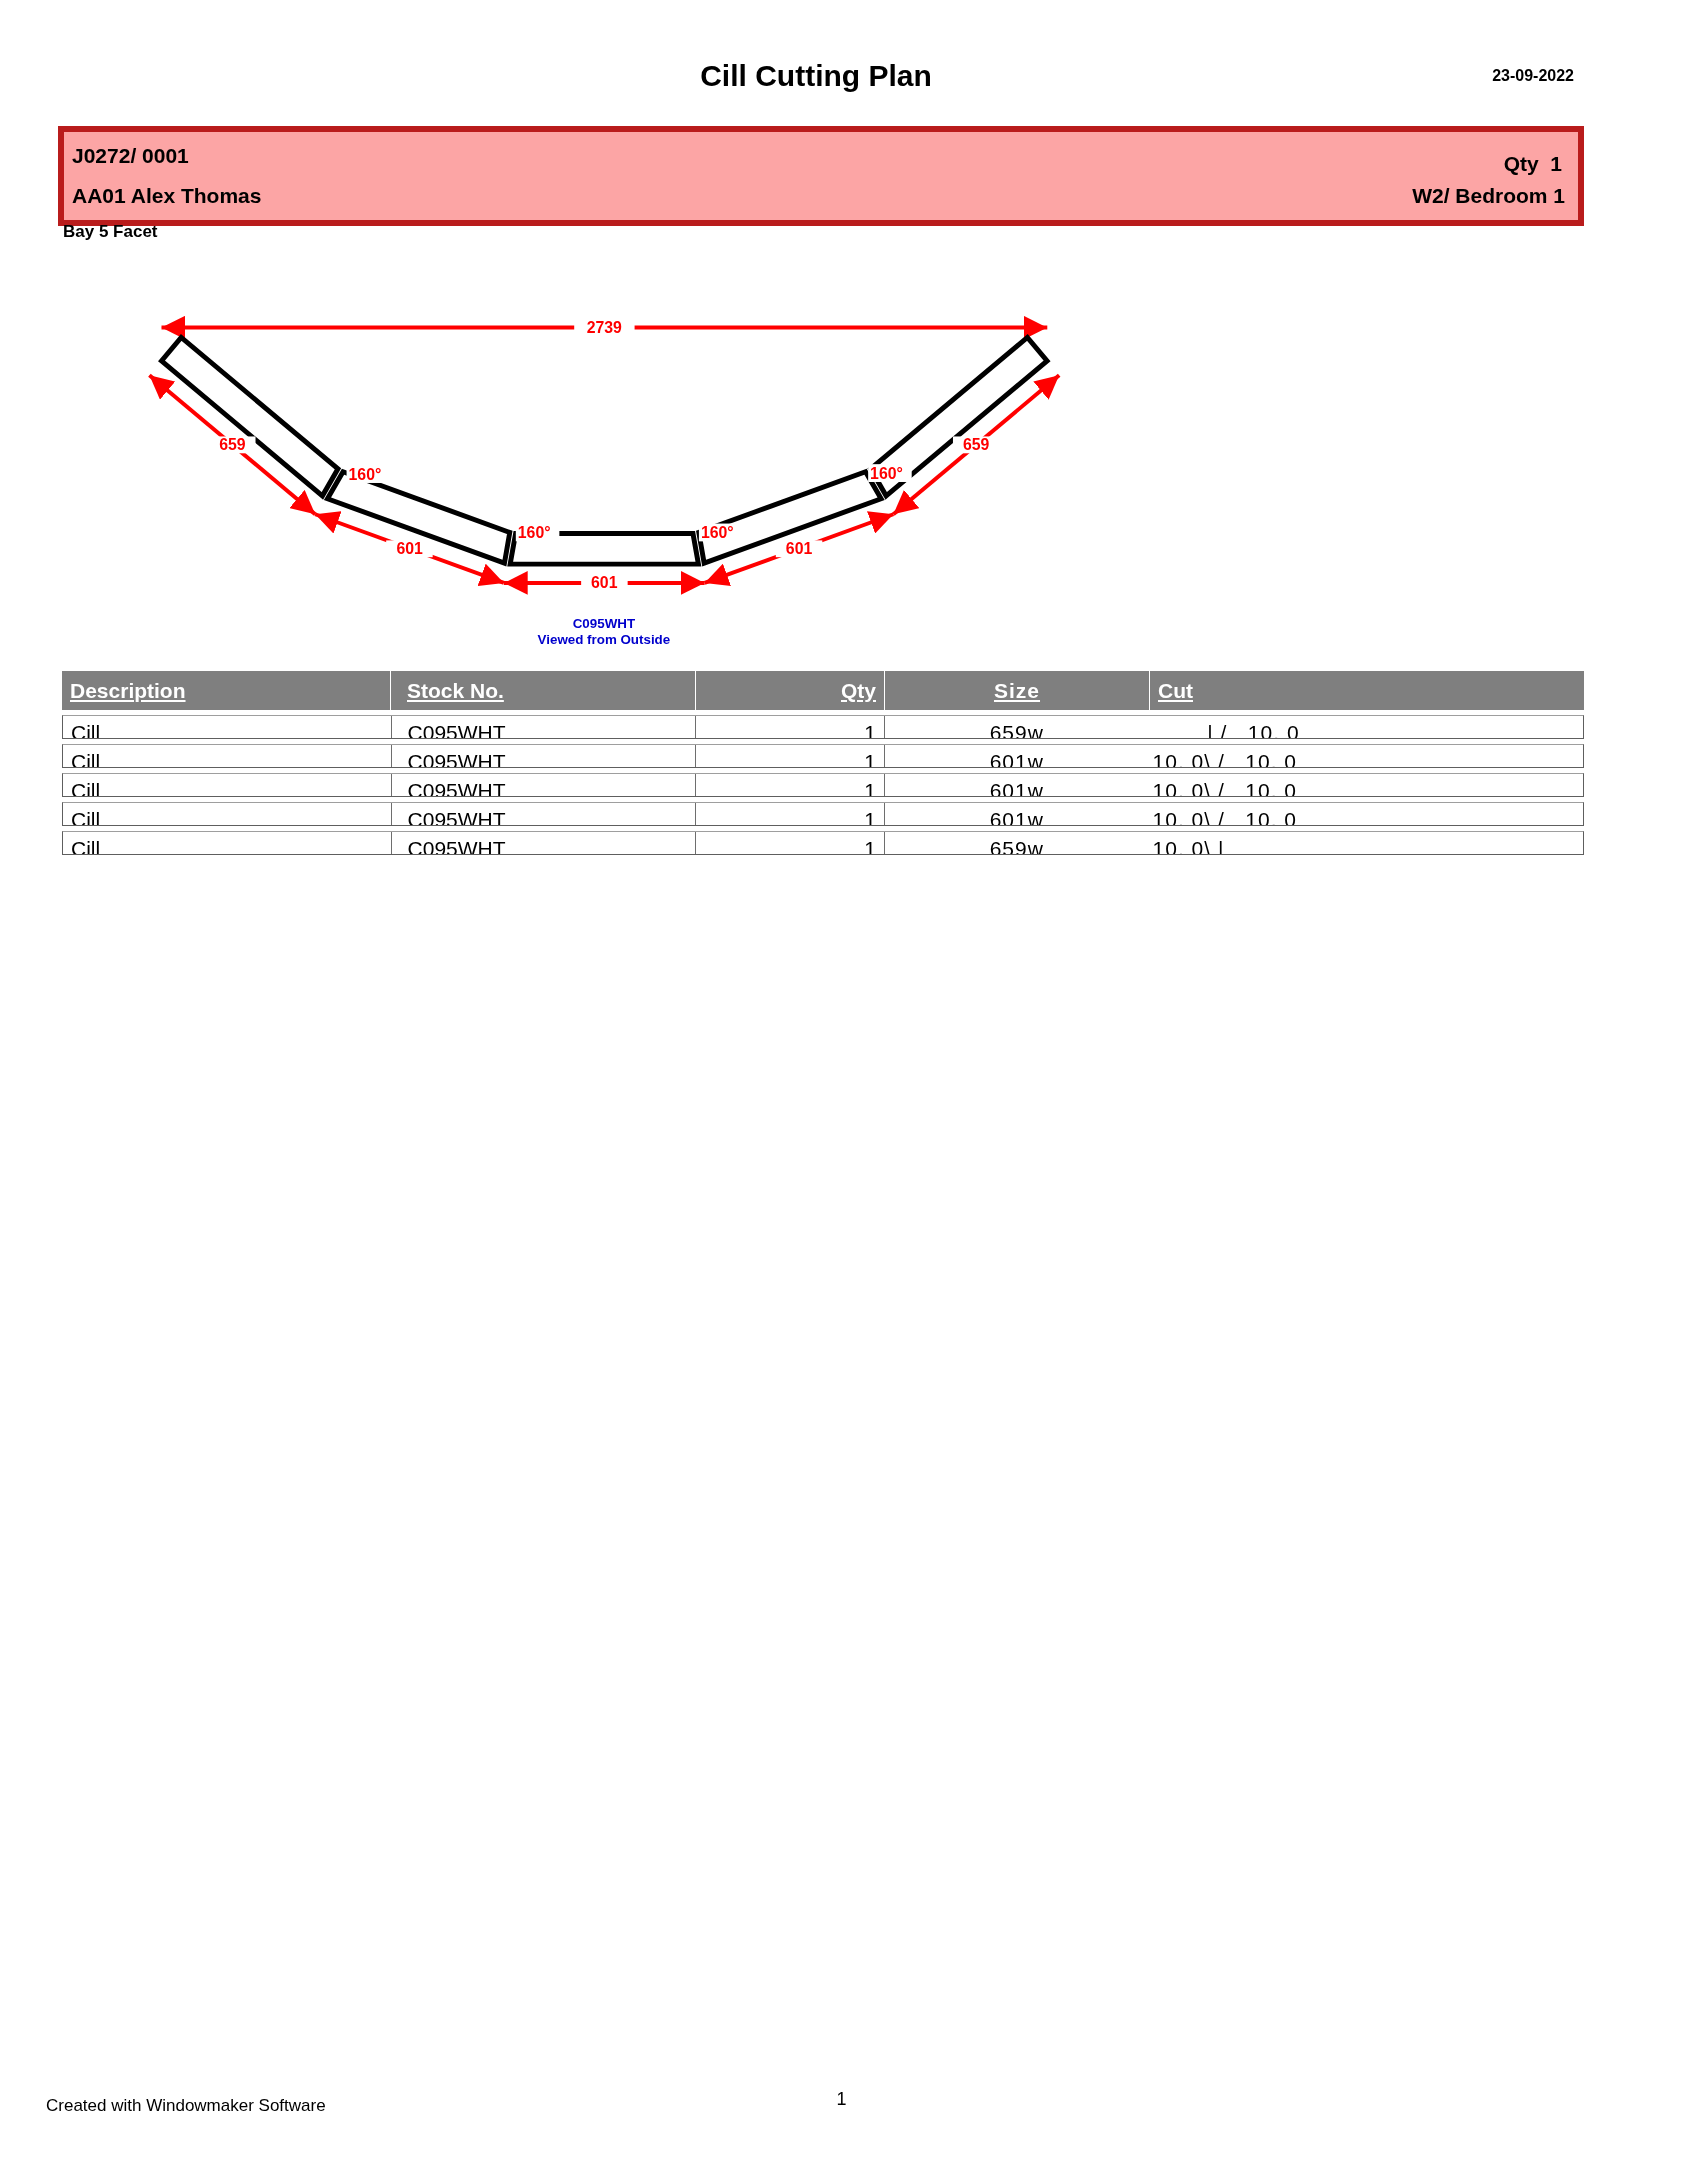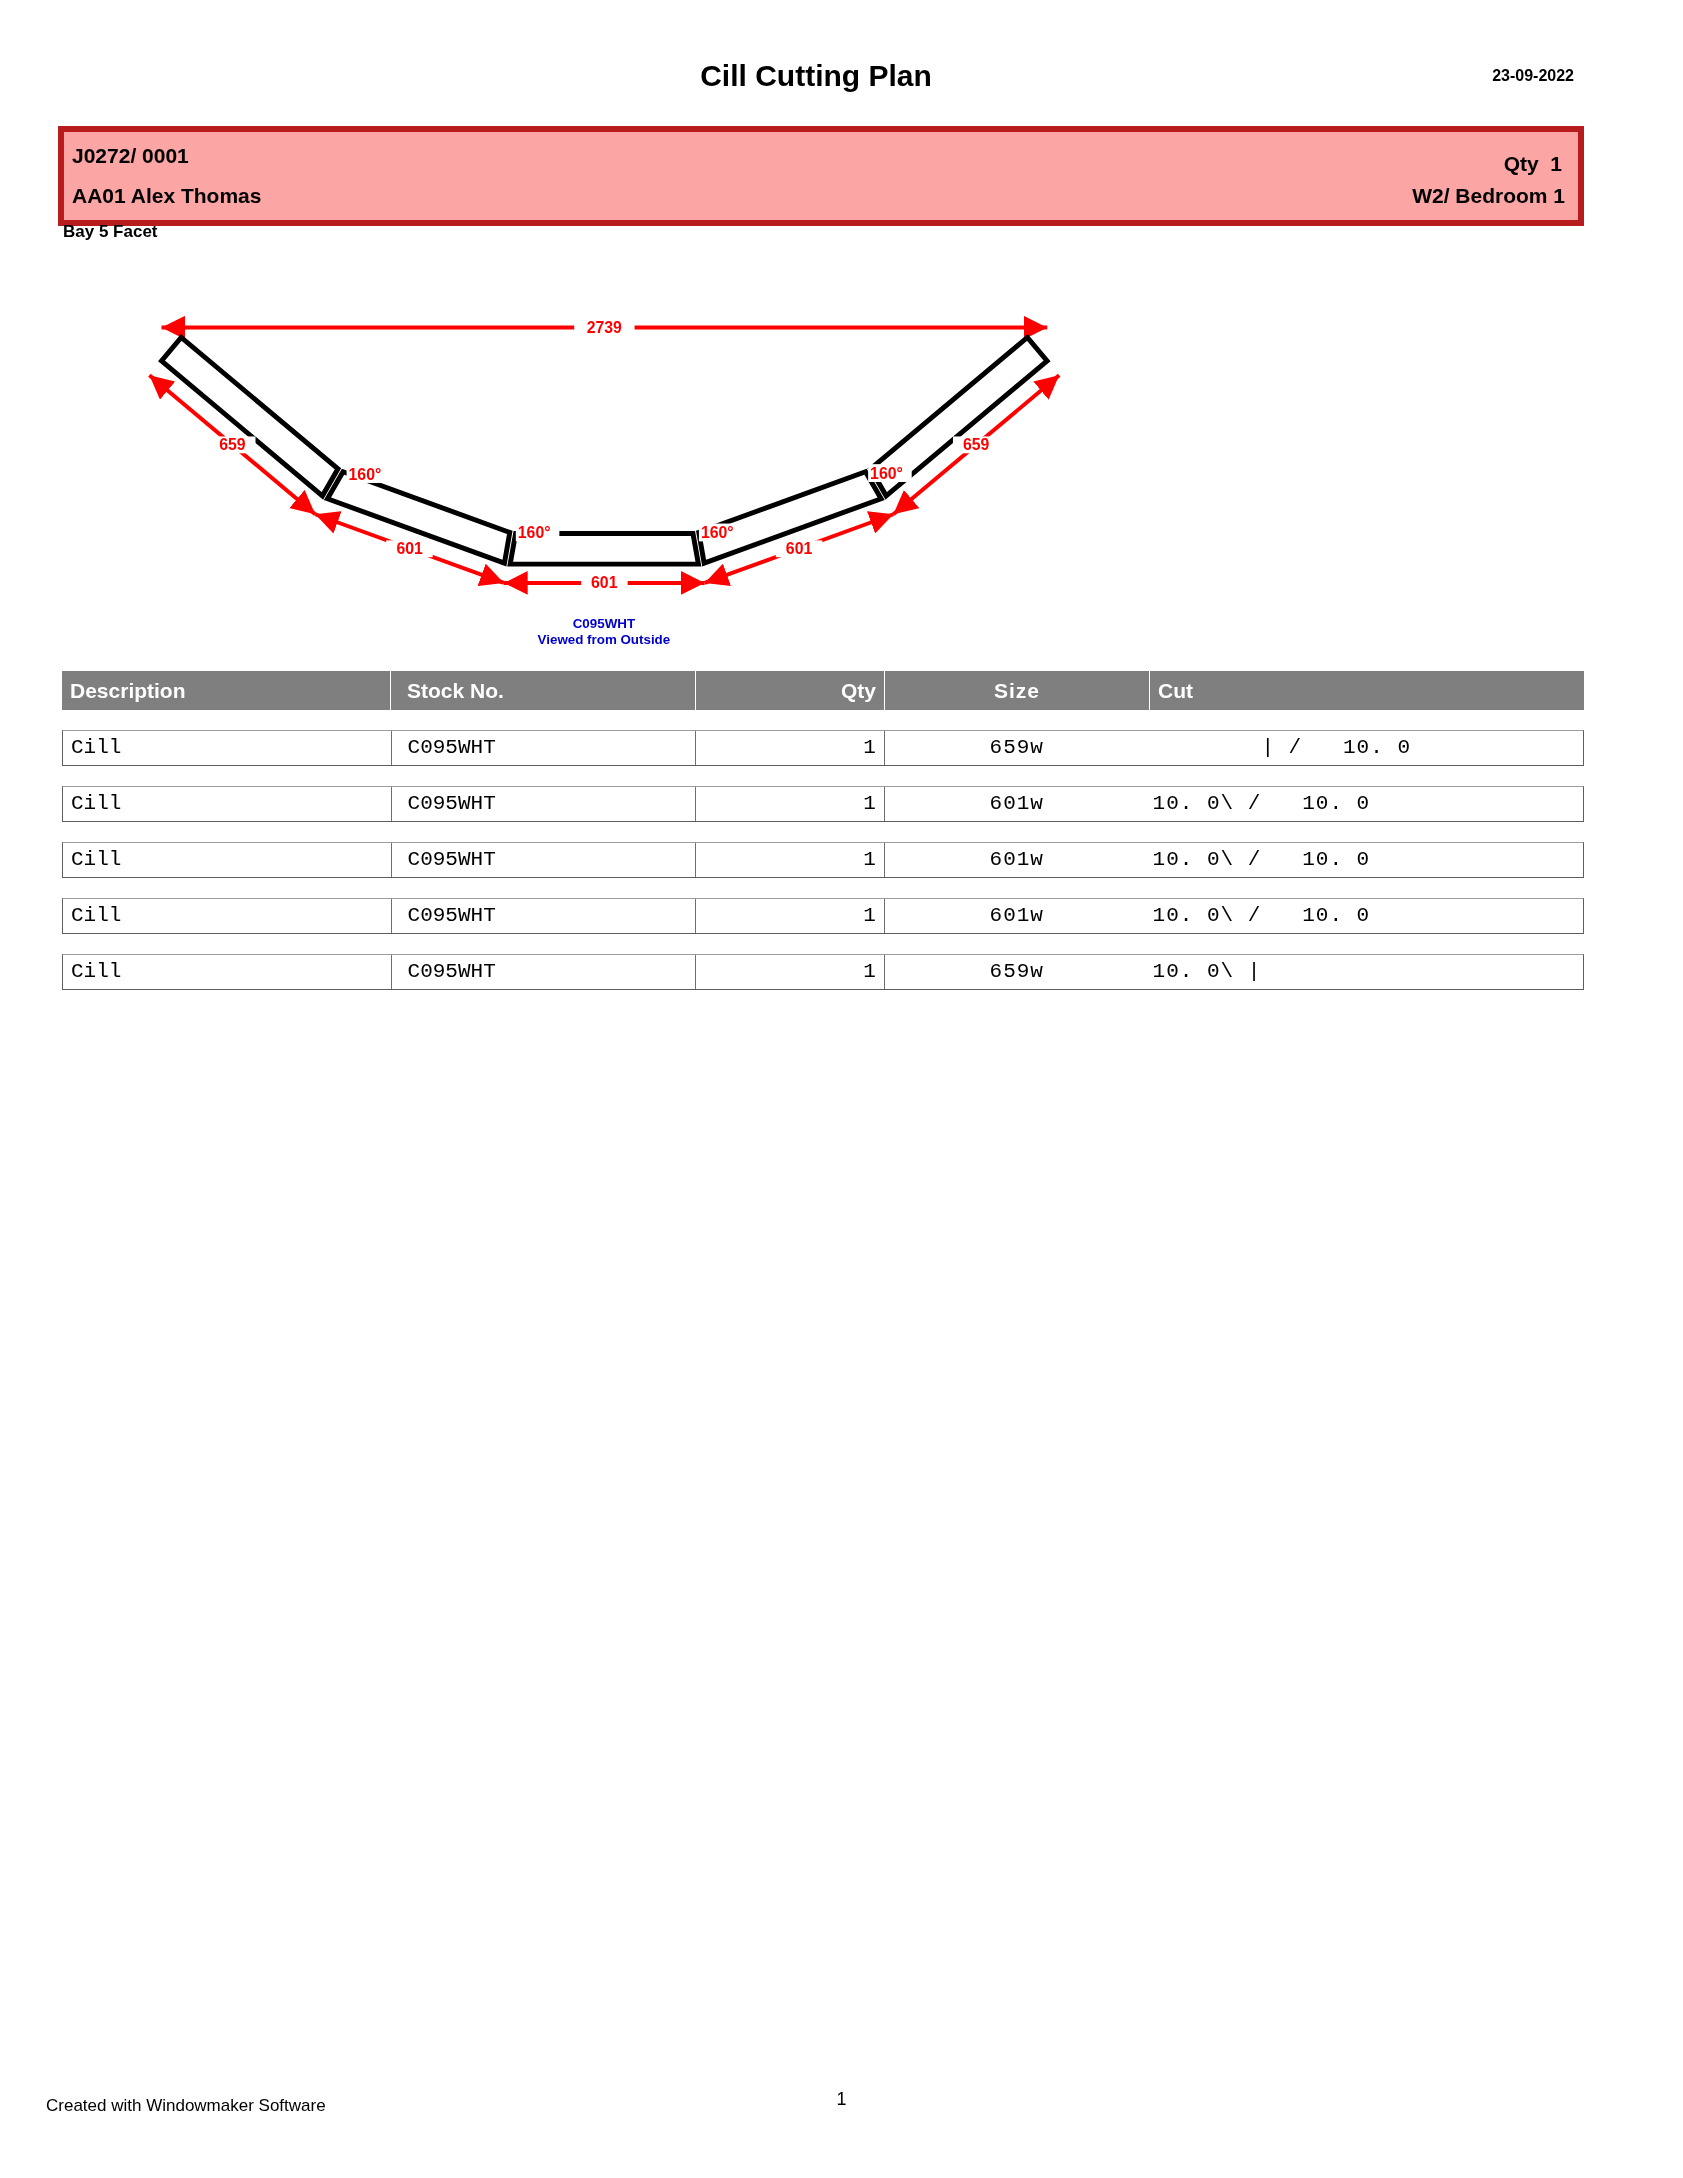--- a/index.html
+++ b/index.html
@@ -26,25 +26,25 @@
   #drawing { left:0; top:0; width:1188px; height:673px; }
   #drawing text.dim { font-family:"Liberation Sans","DejaVu Sans",sans-serif;
     font-size:16px; font-weight:bold; }
   #drawing text.note { font-family:"Liberation Sans","DejaVu Sans",sans-serif;
     font-size:13.5px; font-weight:bold; }
 
   
   #cut-table { left:62px; top:671px; width:1522px; }
   .t-head { display:flex; height:39px; background:#7f7f7f; color:#fff;
     font-weight:bold; font-size:21px; line-height:39px; }
-  .t-head .cell { border-left:1px solid #fff; }
+  .t-head .cell { border-left:1px solid #fff;text-decoration:underline; }
   .t-head .cell:first-child { border-left:none; }
-  .t-row { display:flex; height:36px; background:#fff; font-size:21px;
+  .t-row { display:flex; height:24px; background:#fff; font-size:21px;
     line-height:33px; border:1px solid #5e5e5e; border-top-color:#9e9e9e;
-    margin-top:20px;font-family:Liberation Mono, monospace; }
+    margin-top:5px; }
   .t-row .cell { border-left:1px solid #6e6e6e; height:100%; }
   .t-row .cell:first-child, .t-row .cell.c-cut { border-left:none; }
   .cell { overflow:hidden; white-space:pre; }
   .c-desc  { width:328px; padding-left:8px; }
   .c-stock { width:305px; padding-left:16px; }
   .c-qty   { width:189px; text-align:right; padding-right:8px; }
   .c-size  { width:265px; text-align:center; letter-spacing:1px; }
   .c-cut   { width:435px; padding-left:4px; letter-spacing:1px; }
 
   

